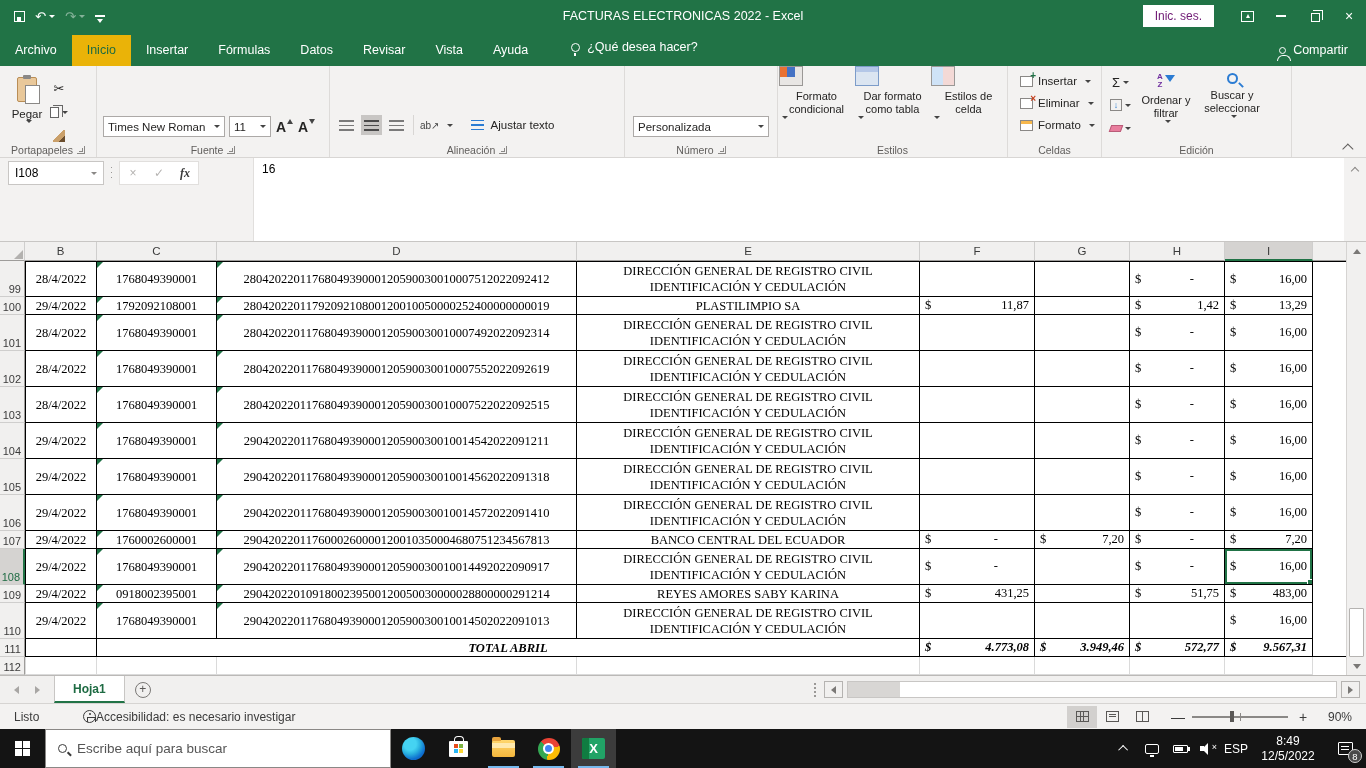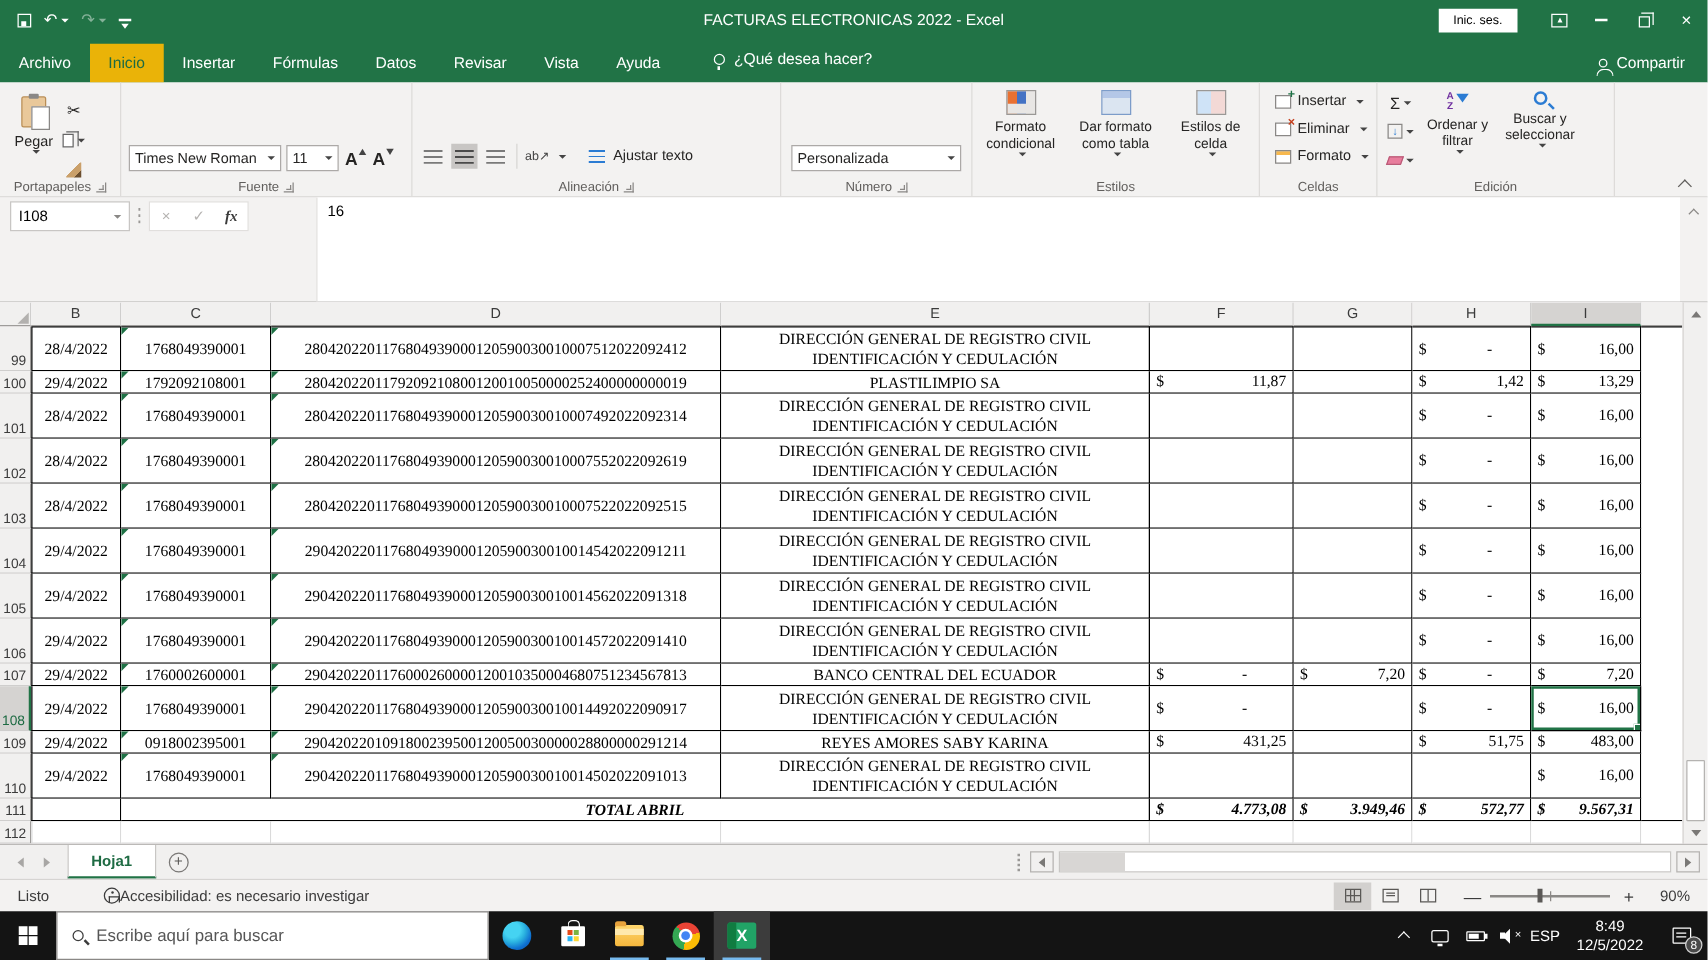--- a/index.html
+++ b/index.html
@@ -11,21 +11,21 @@
   .qat{display:flex;align-items:center;gap:10px;padding-left:14px;width:200px;}
   .qbtn{display:flex;align-items:center;gap:2px;color:#fff;font-size:13px;cursor:default;}
   .savebox{width:11px;height:11px;border:1.5px solid #fff;position:relative;}
   .savebox::after{content:"";position:absolute;left:2px;bottom:0;width:4px;height:4px;background:#fff;}
   .dim{opacity:.45;}
   .qdd{width:0;height:0;border-left:3px solid transparent;border-right:3px solid transparent;border-top:3px solid #fff;margin-left:1px;}
   .qcustom{width:10px;height:2px;background:#fff;position:relative;margin-right:2px;}
   .qcustom::after{content:"";position:absolute;top:4px;left:2px;border-left:3px solid transparent;border-right:3px solid transparent;border-top:4px solid #fff;}
   .wtitle{position:absolute;left:0;right:0;text-align:center;font-size:12.5px;color:#fff;pointer-events:none;}
   .tbright{margin-left:auto;display:flex;align-items:center;height:100%;}
-  .signin{background:#fff;color:#000000;font-size:10px;padding:4px 12px;margin-right:16px;cursor:default;}
+  .signin{background:#fff;color:#701a75;font-size:12px;padding:4px 12px;margin-right:16px;cursor:default;}
   .wbtn{width:34px;height:100%;display:flex;align-items:center;justify-content:center;color:#fff;font-size:14px;}
   .ribopt{width:13px;height:11px;border:1px solid #fff;position:relative;}
   .ribopt::after{content:"";position:absolute;left:4px;top:2px;border-left:2.5px solid transparent;border-right:2.5px solid transparent;border-bottom:4px solid #fff;}
   .minbar{width:10px;height:1.5px;background:#fff;}
   .restore{width:9px;height:9px;border:1px solid #fff;position:relative;margin-top:2px;}
   .restore::after{content:"";position:absolute;left:1px;top:-4px;width:9px;height:9px;border:1px solid #fff;border-bottom:none;border-left:none;}
 
   
   .tabbar{position:absolute;top:32px;left:0;width:1366px;height:34px;background:#217346;display:flex;align-items:flex-end;color:#fff;}
   .rtab{font-size:12.5px;padding:8px 15px 9px;white-space:nowrap;cursor:default;}
@@ -71,21 +71,21 @@
   .rbar{width:13px;height:4px;background:#e03c32;}
   .fontA{font-size:12px;font-weight:bold;line-height:11px;}
   .abig{font-size:14px;font-weight:bold;position:relative;padding-right:6px;}
   .abig::after{content:"";position:absolute;right:0;top:2px;border-left:3px solid transparent;border-right:3px solid transparent;}
   .abig.up::after{border-bottom:5px solid #444;}
   .abig.dn::after{border-top:5px solid #444;}
   .obliq{font-size:10px;color:#444;transform:rotate(-0deg);}
   .wrapic{width:13px;height:11px;background:repeating-linear-gradient(#2b7cd3 0 1.5px,transparent 1.5px 4.5px);}
   .mergeic{width:14px;height:11px;border:1px solid #2b7cd3;background:linear-gradient(#cfe3f7,#cfe3f7) 0 50%/100% 3px no-repeat;}
   .decic{font-size:9px;color:#333;letter-spacing:0;}
-  .stylebtn{display:flex;flex-direction:column;align-items:center;width:76px;padding-top:6px;height:74px;}
+  .stylebtn{display:flex;flex-direction:column;width:76px;height:74px;}
   .sticon{width:24px;height:20px;margin-bottom:4px;}
   .st1{background:linear-gradient(#e8e6e4,#e8e6e4),linear-gradient(90deg,#e97132 0 33%,#4472c4 33% 66%,#e8e6e4 66%);background-size:100% 45%,100% 100%;background-position:bottom,top;background-repeat:no-repeat;border:1px solid #9a9896;}
   .st2{background:linear-gradient(#b4c7e7 0 30%,#dbe5f1 30%);border:1px solid #7c9cc9;}
   .st3{background:linear-gradient(90deg,#cfe3f7 0 50%,#f3d9d6 50%);border:1px solid #9a9896;}
   .stlabel{text-align:center;line-height:13px;font-size:11px;}
   .rowbtn{display:flex;align-items:center;gap:5px;height:22px;padding:0 4px;white-space:nowrap;}
   .cellic{width:13px;height:11px;border:1px solid #8a8886;position:relative;background:#fff;}
   .cellic.ins::after{content:"+";position:absolute;right:-4px;top:-7px;color:#1e7145;font-weight:bold;font-size:10px;}
   .cellic.del::after{content:"×";position:absolute;right:-4px;top:-6px;color:#c43e1c;font-weight:bold;font-size:10px;}
   .cellic.fmt{background:linear-gradient(#f7b84d 0 3px,#fff 3px);}

